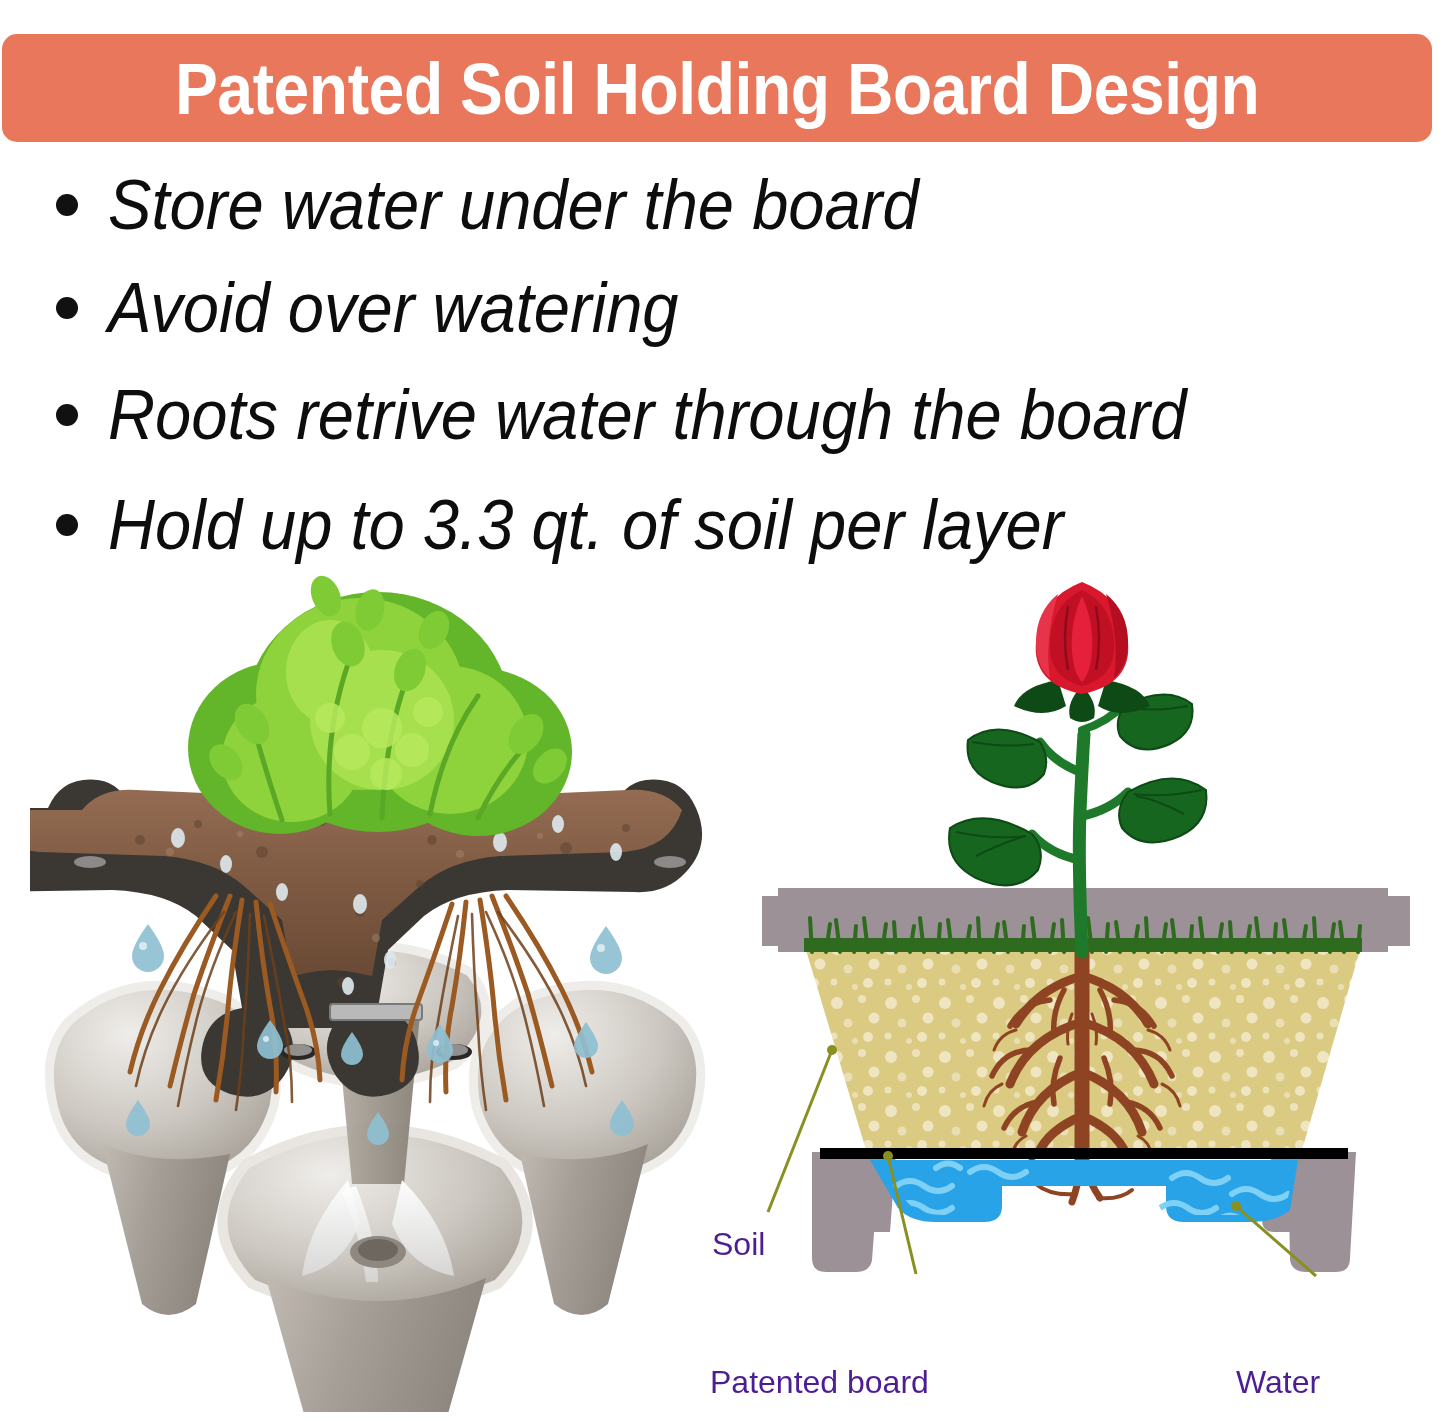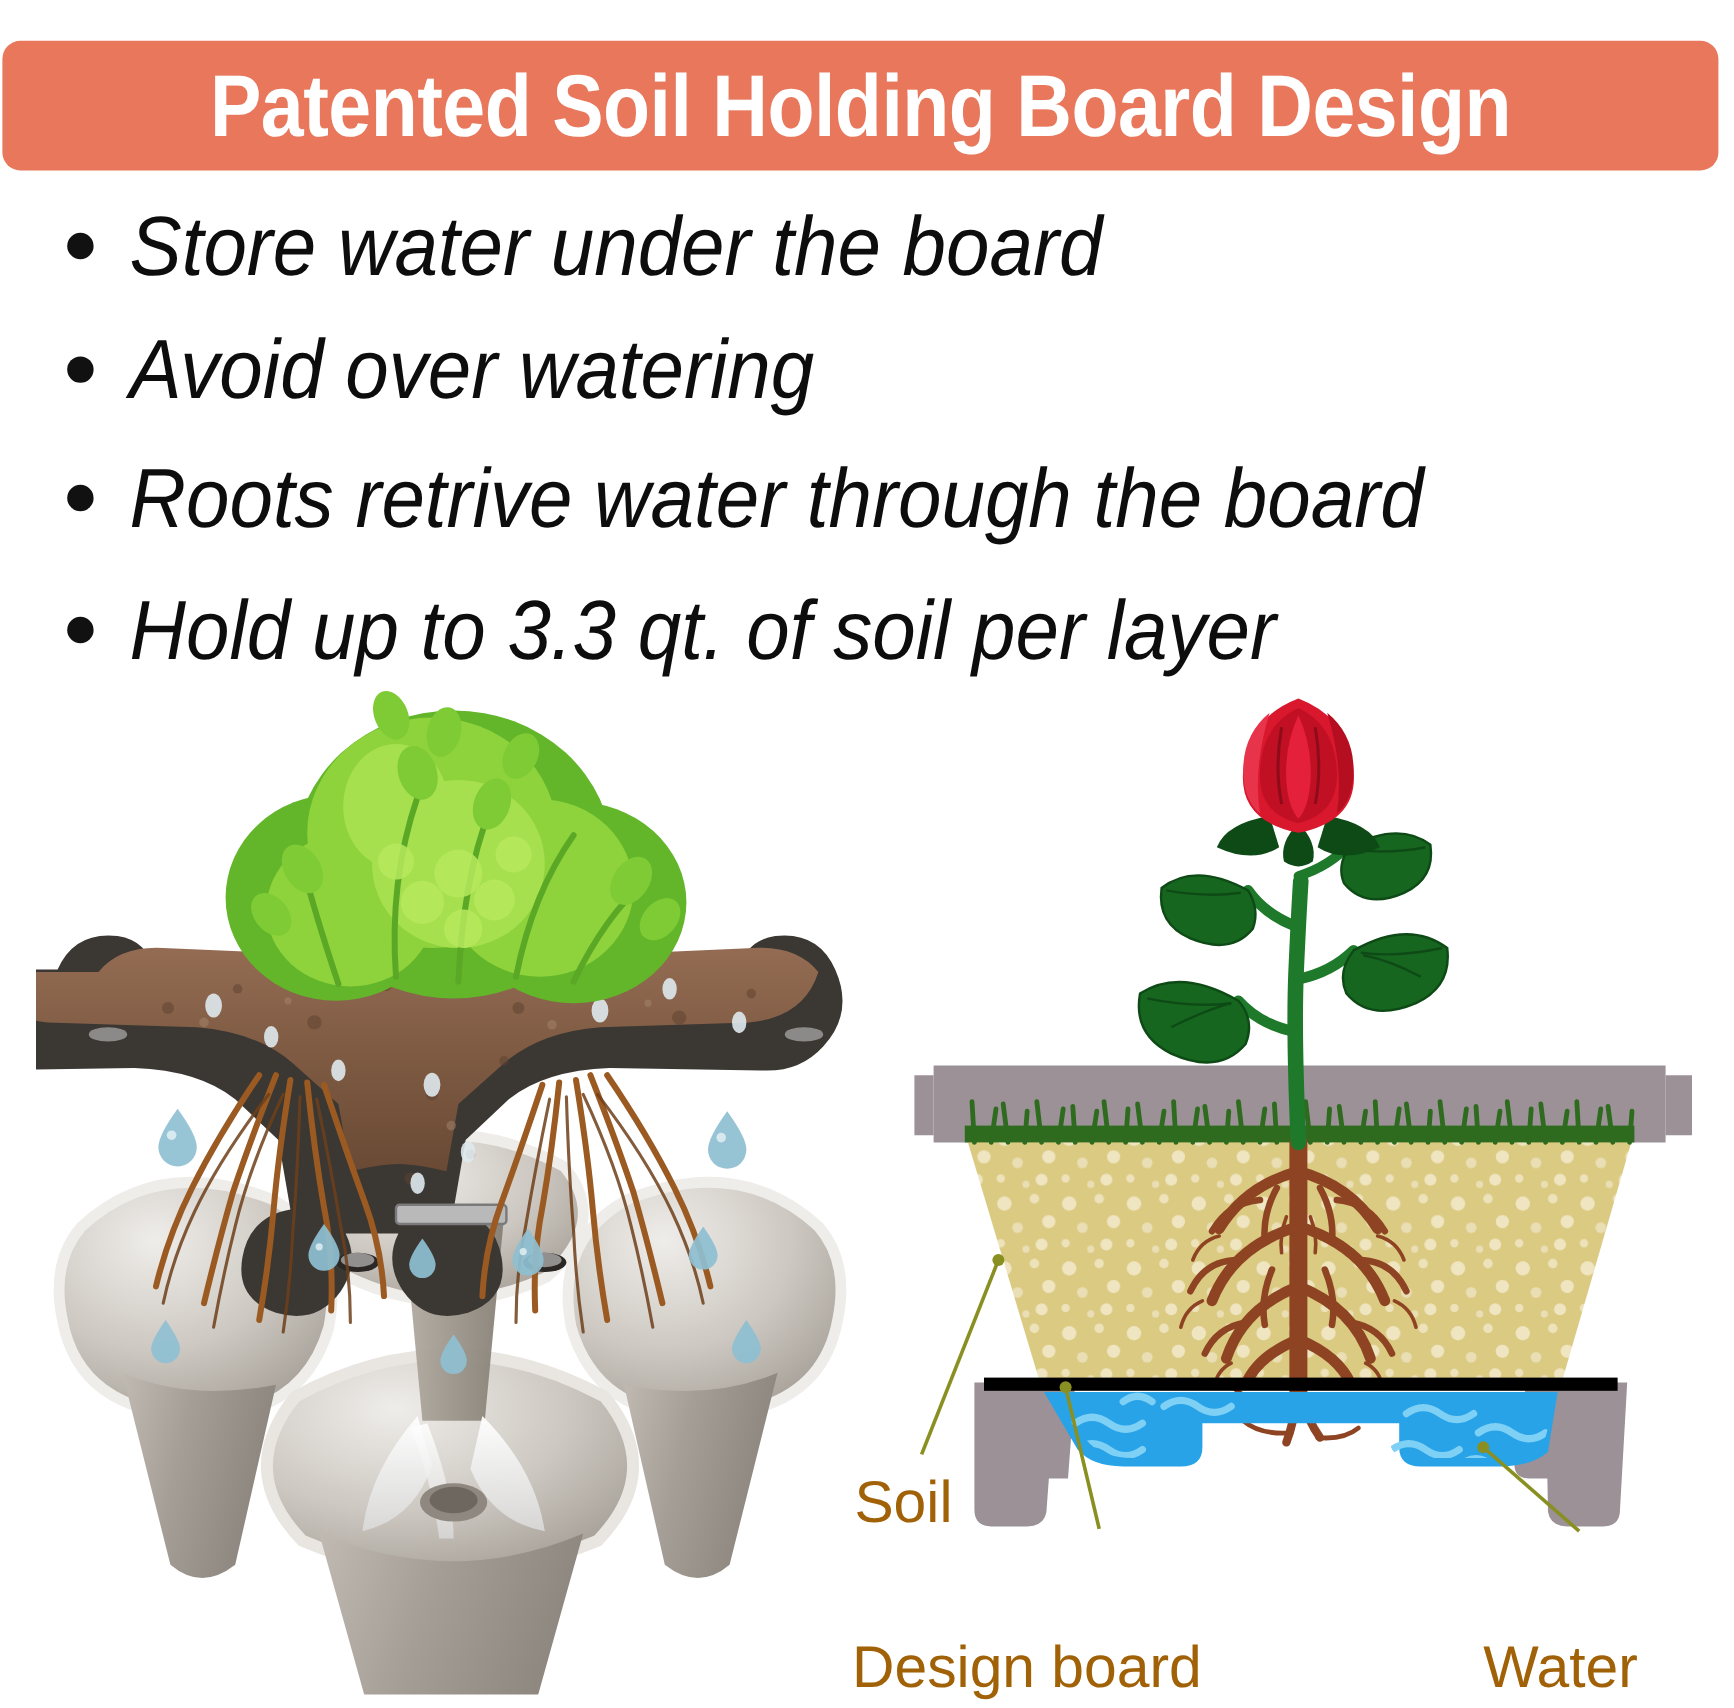--- a/index.html
+++ b/index.html
@@ -32,21 +32,21 @@
     transform:scaleX(.93);transform-origin:left center;
   }
   .fr0{top:52px}.fr1{top:155px}.fr2{top:262px}.fr3{top:372px}
 
   
   #left-photo{position:absolute;left:30px;top:552px;width:690px;height:860px;}
 
   
   #right-diagram{position:absolute;left:720px;top:560px;width:725px;height:740px;}
   .label-text{
-    position:absolute;color:#a16207;font-size:49px;line-height:1;white-space:nowrap;
+    position:absolute;color:#4c1d95;font-size:32px;line-height:1;white-space:nowrap;
     font-family:"Liberation Sans","DejaVu Sans",sans-serif;
   }
 </style>
 </head>
 <body>
 
 <div id="header-banner">
   <div id="header-title">Patented Soil Holding Board Design</div>
 </div>
 
@@ -470,15 +470,15 @@
       <line x1="112" y1="490" x2="48" y2="652" stroke="#8A8F21" stroke-width="3"></line>
       <circle cx="112" cy="490" r="5" fill="#8A8F21"></circle>
       <line x1="168" y1="596" x2="196" y2="714" stroke="#8A8F21" stroke-width="3"></line>
       <circle cx="168" cy="596" r="5" fill="#8A8F21"></circle>
       <line x1="516" y1="646" x2="596" y2="716" stroke="#8A8F21" stroke-width="3"></line>
       <circle cx="516" cy="646" r="5" fill="#8A8F21"></circle>
     </g>
   </svg>
 
   <div class="label-text" style="left:-8px;top:668px;">Soil</div>
-  <div class="label-text" style="left:-10px;top:806px;">Design board</div>
+  <div class="label-text" style="left:-10px;top:806px;">Patented board</div>
   <div class="label-text" style="left:516px;top:806px;">Water</div>
 </div>
 
 </body></html>

